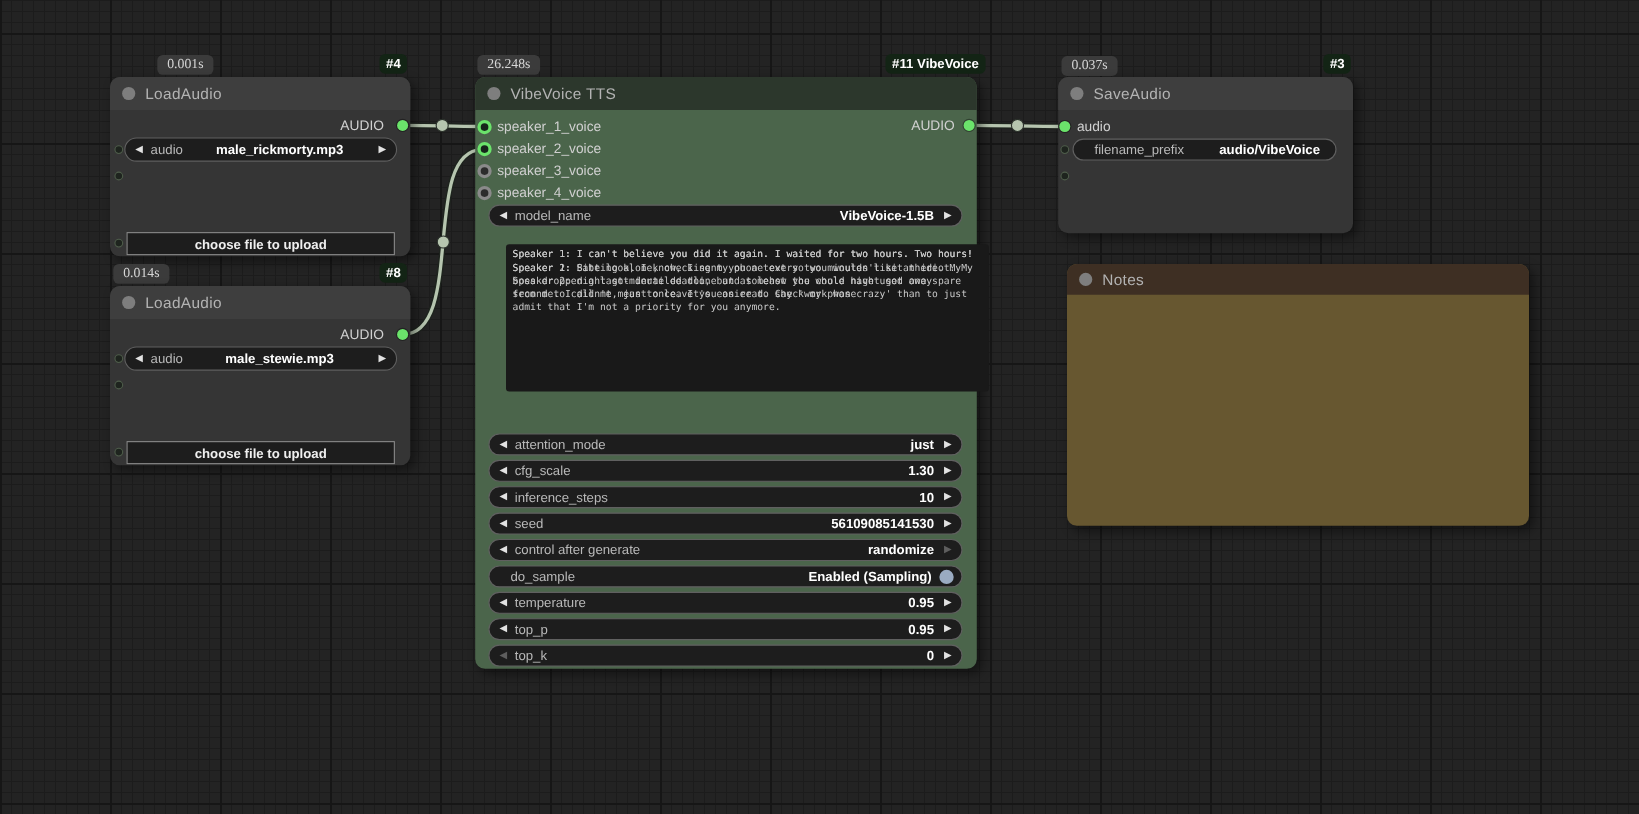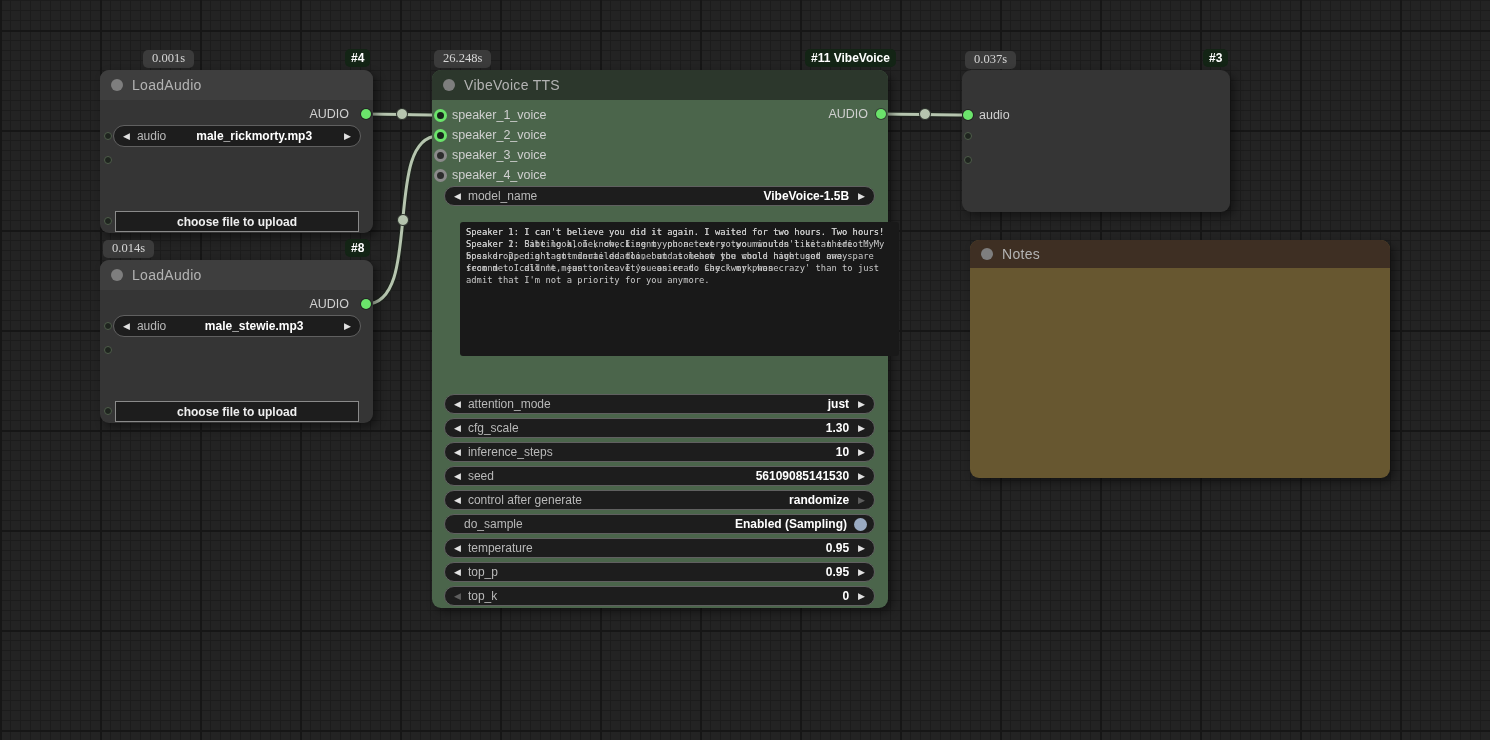--- a/index.html
+++ b/index.html
@@ -224,24 +224,33 @@
       <span class="lbl">top_k</span>
       <span class="spacer"></span>
       <span class="val right">0</span>
       <span class="arrow">▶</span>
     </div>
   </div>
 
   <div class="timing" style="left:965px;top:51px;">0.037s</div>
   <div class="idbadge" style="left:1203px;top:49px;">#3</div>
   <div class="node grey" style="left:962px;top:70px;width:268px;height:142px;">
+    <div class="titlebar">
+      <span class="tdot"></span>
+      <span class="ttext">SaveAudio</span>
+    </div>
     <span class="dot solid" style="left:1px;top:40px;"></span>
     <span class="slot-label" style="left:17px;top:38px;">audio</span>
     <span class="ring" style="left:2px;top:62px;"></span>
     <span class="ring" style="left:2px;top:86px;"></span>
+    <div class="pill" style="left:13px;top:56px;width:240px;">
+      <span class="lbl ind">filename_prefix</span>
+      <span class="spacer"></span>
+      <span class="val right">audio/VibeVoice</span>
+    </div>
   </div>
 
   <div class="node notes" style="left:970px;top:240px;width:420px;height:238px;">
     <div class="titlebar">
       <span class="tdot" style="top:8px;"></span>
       <span class="ttext" style="top:6px;">Notes</span>
     </div>
     <div style="position:absolute;left:0;top:28px;right:0;bottom:0;"></div>
   </div>
 

